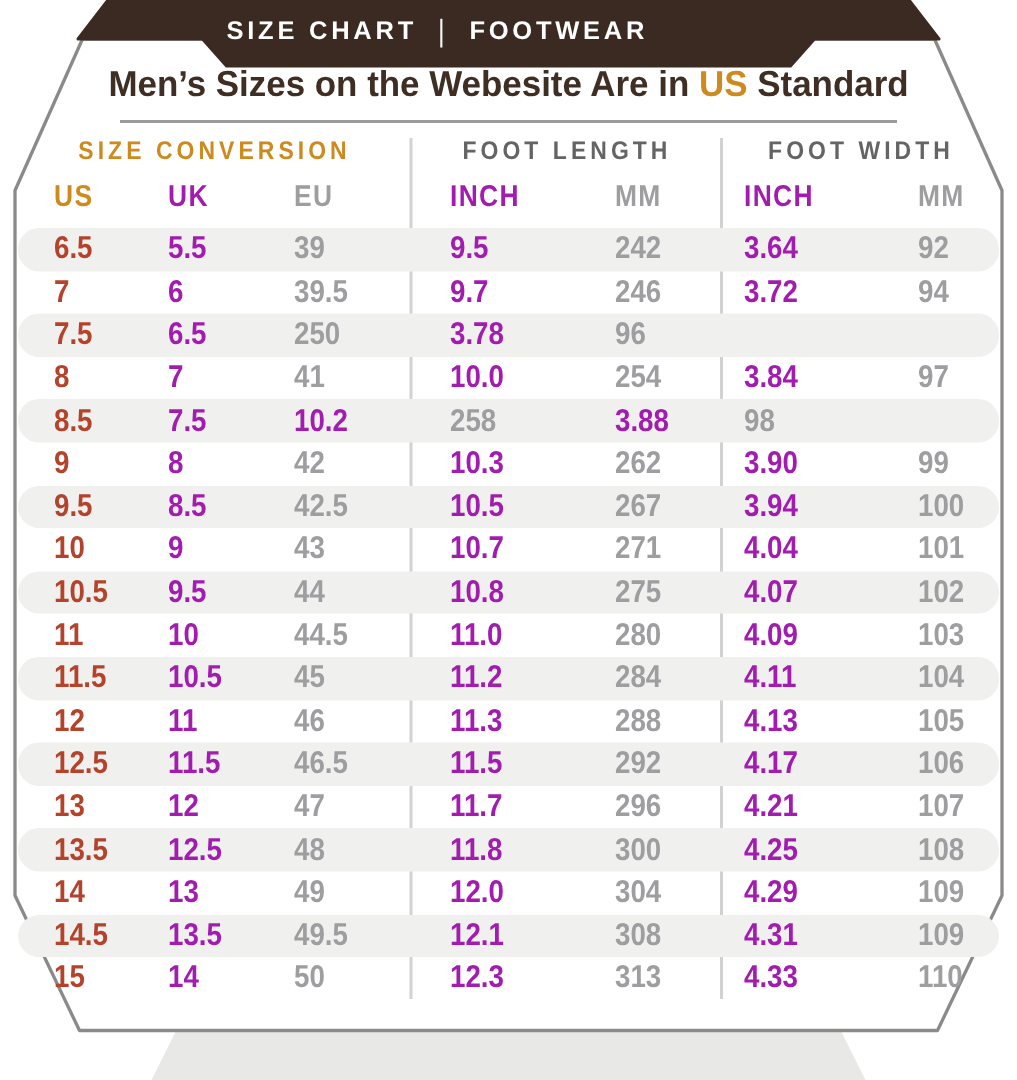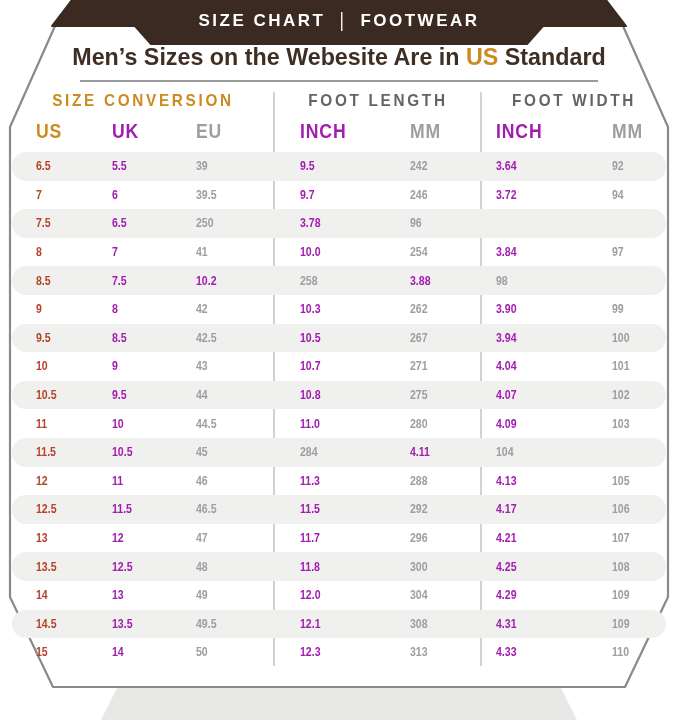--- a/index.html
+++ b/index.html
@@ -7,21 +7,21 @@
     width:678px;height:720px;position:relative;background:#ffffff;
     font-family:"Liberation Sans", sans-serif;
     -webkit-font-smoothing:antialiased;overflow:hidden;
   }
   .stage{position:absolute;inset:0;}
   svg.bg{position:absolute;left:0;top:0;width:678px;height:720px;}
 
   
   .banner-text{
     position:absolute;left:151px;top:2px;width:376px;height:38px;
-    display:flex;align-items:center;justify-content:center;gap:14px;
+    display:flex;align-items:center;gap:14px;
     color:#ffffff;font-size:17px;font-weight:bold;letter-spacing:2.5px;white-space:pre;
   }
   .banner-text .sep{font-weight:normal;opacity:.95;transform:scaleY(1.2);}
 
   
   .title{
     position:absolute;left:0;top:41px;width:678px;height:32px;
     display:flex;align-items:center;justify-content:center;
     font-size:24px;font-weight:bold;color:#3f2e24;white-space:pre;
     transform:scaleX(.97);
@@ -57,21 +57,21 @@
   }
   .cond{display:inline-block;transform:scaleX(.88);transform-origin:0 50%;white-space:nowrap;}
 
   .h-us{color:#cd8a1f;}
   .c-uk,.h-navy{color:#a21caf;}
   .c-mut,.h-mut{color:#9e9ea1;}
   .c-us{color:#b4432c;}
 
   
   .rows{position:absolute;left:12px;top:152px;width:654px;}
-  .row{height:28.6px;font-size:12px;font-weight:bold;}
+  .row{height:28.6px;font-size:21px;font-weight:bold;}
   .row.striped{background:#f0f0ee;border-radius:14px;}
   .cell{display:block;}
 
   
   .footer-note{
     position:absolute;left:0;top:691px;width:678px;
     text-align:center;color:#4f4f4f;font-size:13px;font-weight:bold;
     letter-spacing:.8px;line-height:16px;transform:scaleX(.95);white-space:pre;
   }
 </style>
@@ -203,20 +203,21 @@
         <span class="cell c-mut"><span class="cond">44.5</span></span>
         <span class="cell c-uk"><span class="cond">11.0</span></span>
         <span class="cell c-mut"><span class="cond">280</span></span>
         <span class="cell c-uk"><span class="cond">4.09</span></span>
         <span class="cell c-mut"><span class="cond">103</span></span>
       </div>
       <div class="row cols striped">
         <span class="cell c-us"><span class="cond">11.5</span></span>
         <span class="cell c-uk"><span class="cond">10.5</span></span>
         <span class="cell c-mut"><span class="cond">45</span></span>
+        <span class="cell c-uk"><span class="cond">11.2</span></span>
         <span class="cell c-mut"><span class="cond">284</span></span>
         <span class="cell c-uk"><span class="cond">4.11</span></span>
         <span class="cell c-mut"><span class="cond">104</span></span>
       </div>
       <div class="row cols">
         <span class="cell c-us"><span class="cond">12</span></span>
         <span class="cell c-uk"><span class="cond">11</span></span>
         <span class="cell c-mut"><span class="cond">46</span></span>
         <span class="cell c-uk"><span class="cond">11.3</span></span>
         <span class="cell c-mut"><span class="cond">288</span></span>

